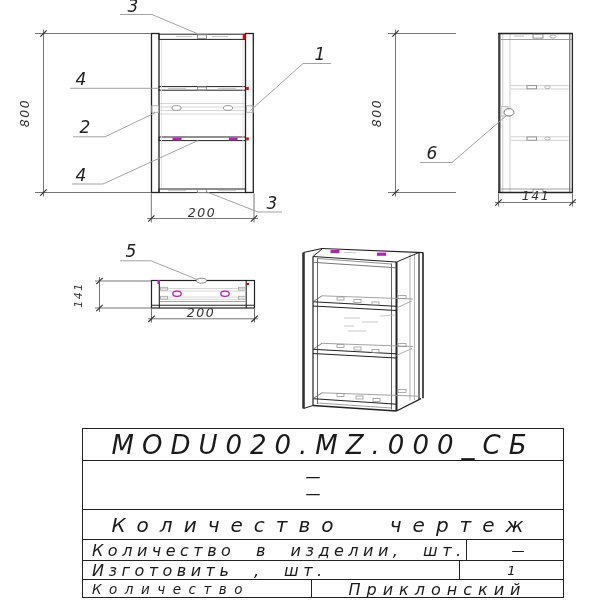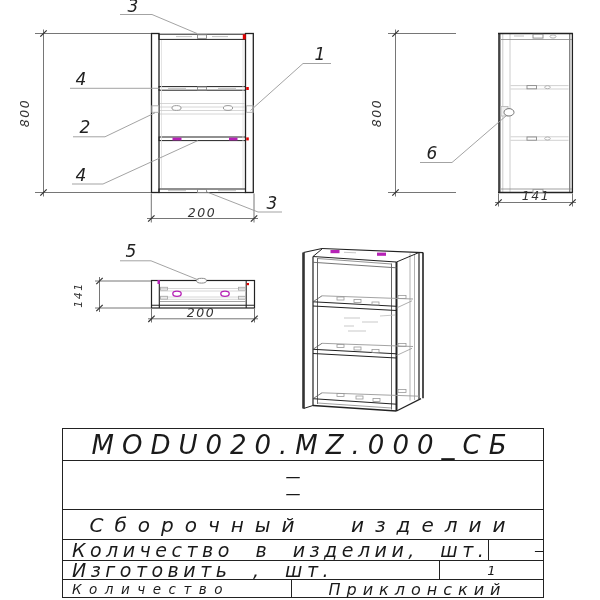--- a/index.html
+++ b/index.html
@@ -4,31 +4,31 @@
 <style>
   html,body{margin:0;padding:0;background:#fff;}
   .page{position:relative;width:600px;height:600px;background:#fff;overflow:hidden;
         font-family:"DejaVu Sans",sans-serif;}
   svg{position:absolute;left:0;top:0;}
   svg text{font-family:"DejaVu Sans",sans-serif;font-style:italic;}
   .dim{font-size:12.5px;fill:#333;text-anchor:middle;letter-spacing:1.5px;}
   .callout{font-size:17px;fill:#222;text-anchor:middle;}
 
   
-  .titleblock{position:absolute;left:62px;top:428px;width:482px;height:170px;
+  .titleblock{position:absolute;left:82px;top:428px;width:482px;height:170px;
       border:1.8px solid #222;box-sizing:border-box;color:#1a1a1a;font-style:italic;}
   .tb-row{box-sizing:border-box;display:flex;align-items:center;overflow:hidden;}
   .tb-row + .tb-row{border-top:1.1px solid #222;}
   .tb-title{height:31px;justify-content:center;font-size:26px;letter-spacing:8px;white-space:nowrap;}
   .tb-empty{height:49px;flex-direction:column;justify-content:center;gap:9px;}
   .tb-empty .dash{font-size:15px;line-height:8px;transform:translateX(-10px);}
   .tb-doctype{height:30px;justify-content:center;font-size:20px;letter-spacing:11px;word-spacing:28px;white-space:nowrap;}
   .tb-split{height:21px;}
   .tb-split.short{height:19px;gap:13px;}
-  .tb-label{flex:1 1 auto;padding-left:9px;font-size:19px;letter-spacing:4.5px;word-spacing:11px;white-space:nowrap;}
+  .tb-label{flex:1 1 auto;padding-left:9px;font-size:16px;letter-spacing:4.5px;word-spacing:11px;white-space:nowrap;}
   .tb-cellval{box-sizing:border-box;border-left:1.1px solid #222;height:100%;
       display:flex;align-items:center;justify-content:center;font-size:13px;}
   .tb-quantity .tb-cellval,.tb-manufacture .tb-cellval{flex:0 0 104px;}
   .tb-developer .tb-label{flex:0 0 206px;letter-spacing:7.5px;font-size:13.5px;}
   .tb-developer .tb-cellval{flex:1 1 auto;font-size:16px;letter-spacing:6px;}
 </style>
 </head>
 <body>
 
 <div class="page">
@@ -293,21 +293,21 @@
 
   <div class="titleblock">
     <div class="tb-row tb-title">
       <span>MODU020.MZ.000_СБ</span>
     </div>
     <div class="tb-row tb-empty">
       <span class="dash">—</span>
       <span class="dash">—</span>
     </div>
     <div class="tb-row tb-doctype">
-      <span>Сборочный  изделии</span>
+      <span>Количество  чертеж</span>
     </div>
     <div class="tb-row tb-split tb-quantity">
       <div class="tb-label">Количество в изделии, шт.</div>
       <div class="tb-cellval">—</div>
     </div>
     <div class="tb-row tb-split short tb-manufacture">
       <div class="tb-label">Изготовить , шт.</div>
       <div class="tb-cellval">1</div>
     </div>
     <div class="tb-row tb-split short tb-developer">

